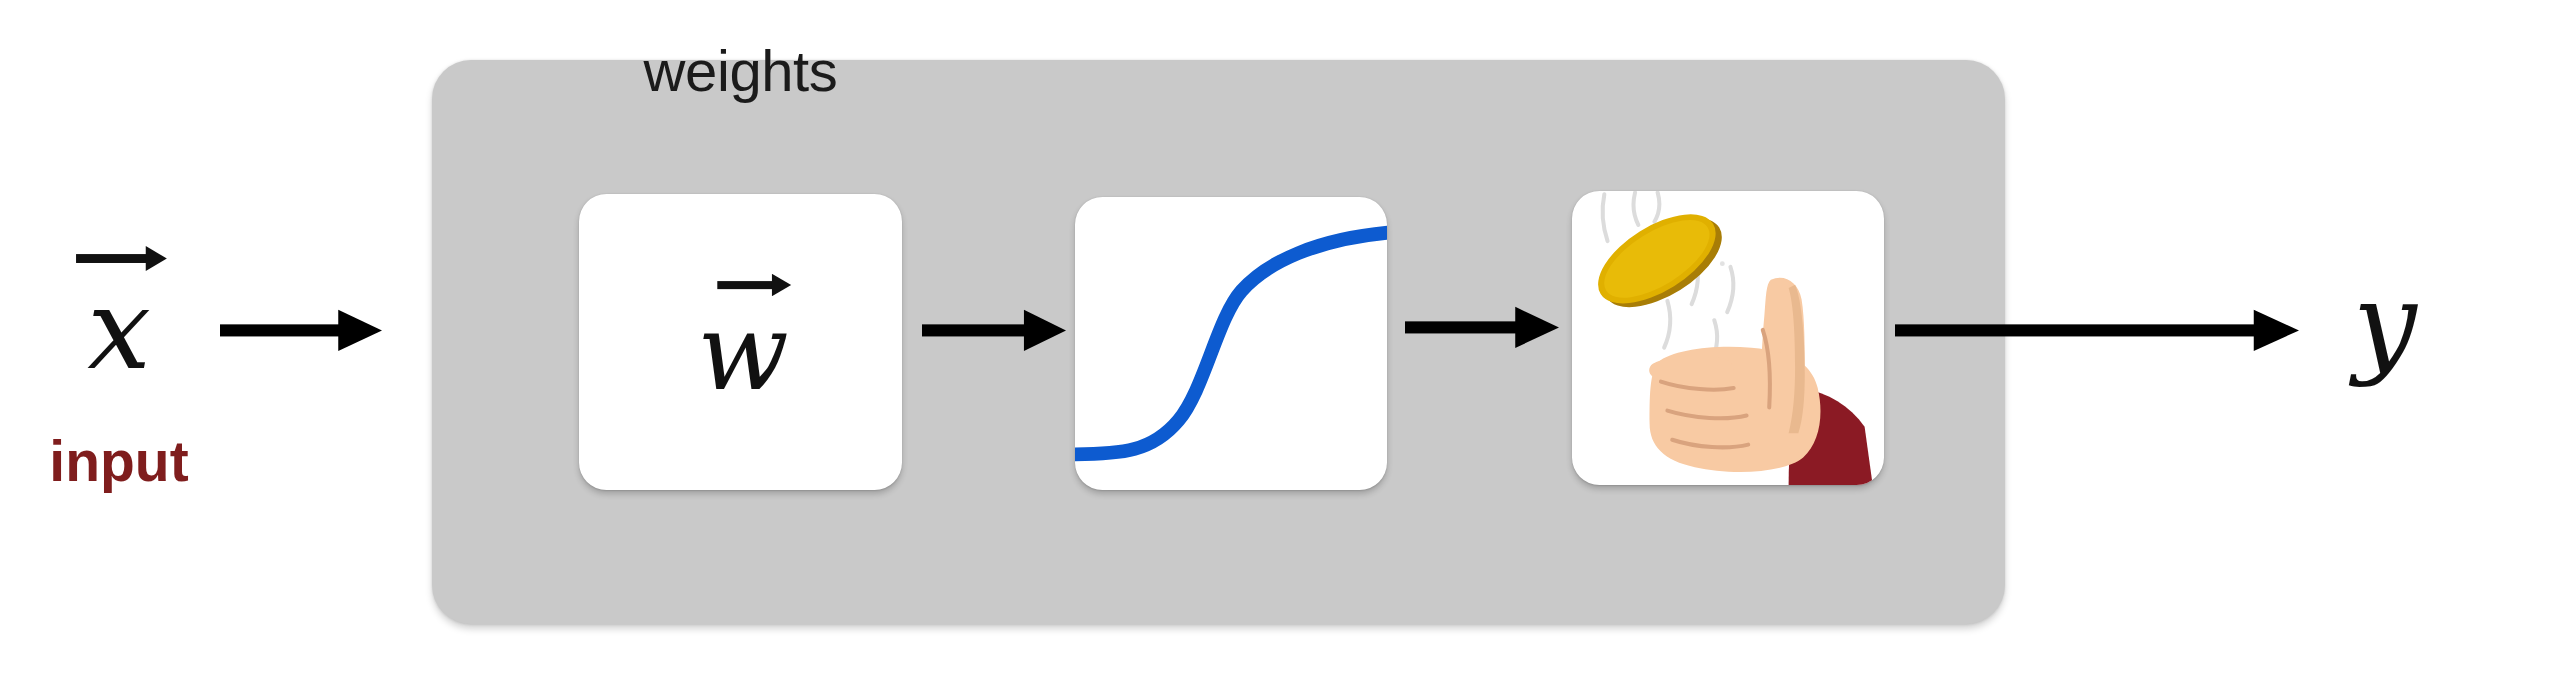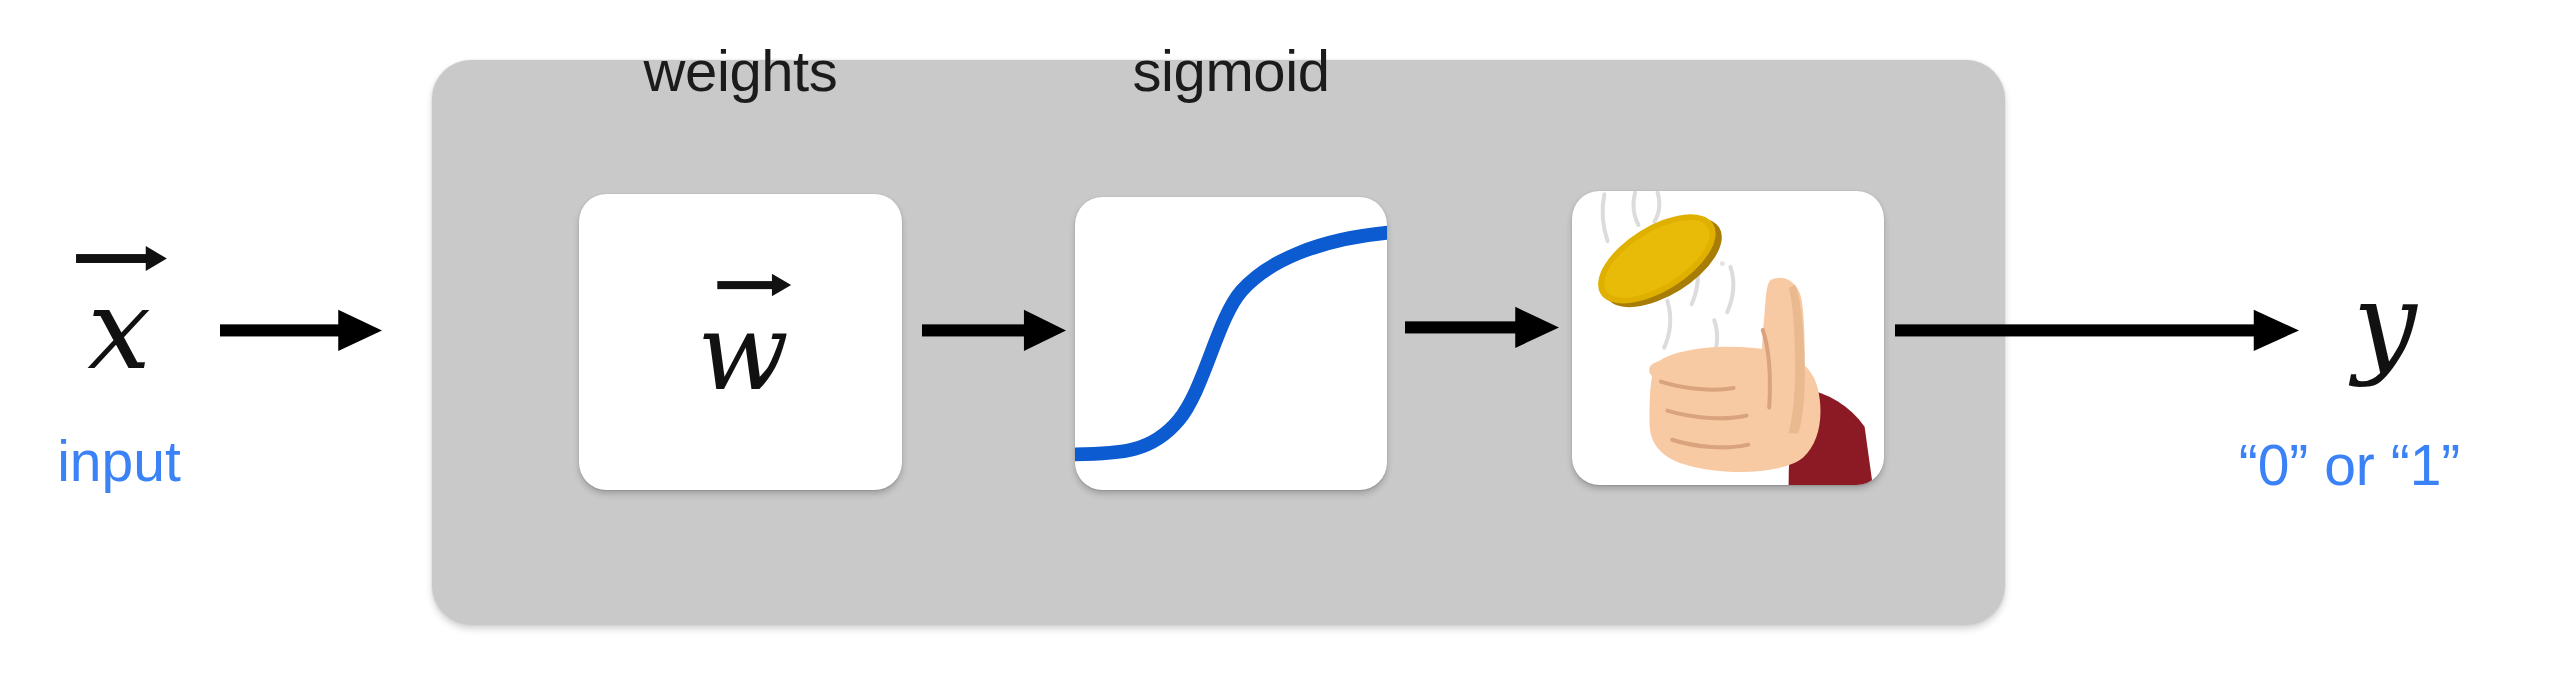--- a/index.html
+++ b/index.html
@@ -103,22 +103,22 @@
   .y-glyph {
     left: 2312px; top: 267px; width: 146px;
     font-size: 113px;
   }
 
   
   .caption {
     position: absolute;
     font-family: "Liberation Sans", sans-serif;
     font-size: 57px;
-    font-weight: 400;
-    color: #3b82f6;
+    font-weight: 700;
+    color: #7f1d1d;
     white-space: nowrap;
     line-height: 1;
     text-align: center;
   }
   .caption-input  { left: 18px;   top: 433px; width: 202px; }
   .caption-output { left: 2123px; top: 437px; width: 453px; }
 
   
   .arrow {
     position: absolute;
@@ -179,21 +179,20 @@
 
   <div class="arrow arrow-w-to-s">
     <svg viewBox="0 0 178 72" preserveAspectRatio="none">
       <g fill="#000000">
         <rect x="0" y="29" width="132" height="15"></rect>
         <path d="M126 11 L178 36.5 L126 62 Z"></path>
       </g>
     </svg>
   </div>
 
-  <div class="stage-label sigmoid">sigmoid</div>
   <div class="stage-card card-sigmoid">
     <svg class="sigmoid-svg" viewBox="0 0 386 362" preserveAspectRatio="none">
       <path d="M -6 318
                C 60 318, 96 314, 128 276
                C 160 238, 176 150, 206 116
                C 238 80, 300 52, 388 44" fill="none" stroke="#0d5bd0" stroke-width="17" stroke-linecap="round" stroke-linejoin="round"></path>
     </svg>
   </div>
 
   <div class="arrow arrow-s-to-b">
@@ -275,16 +274,15 @@
   <div class="arrow arrow-out">
     <svg viewBox="0 0 500 72" preserveAspectRatio="none">
       <g fill="#000000">
         <rect x="0" y="29" width="450" height="15"></rect>
         <path d="M444 11 L500 36.5 L444 62 Z"></path>
       </g>
     </svg>
   </div>
 
   <div class="math-glyph y-glyph">y</div>
-  <div class="caption caption-output">“0” or “1”</div>
 
 </div>
 
 
 </body></html>

